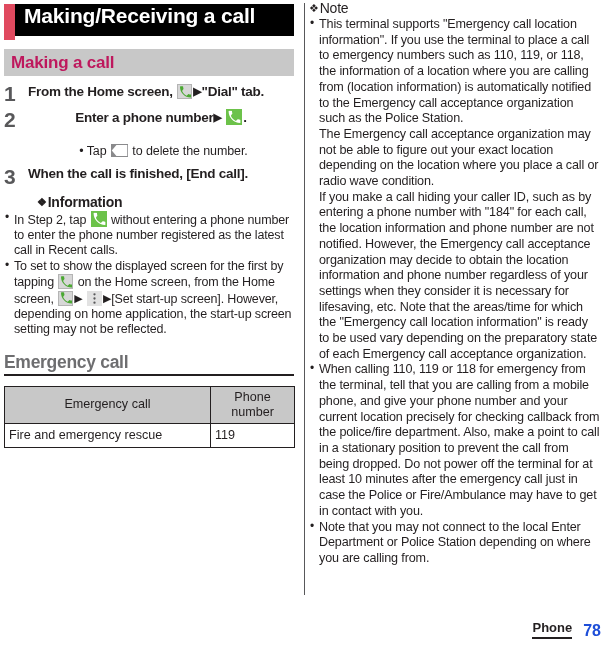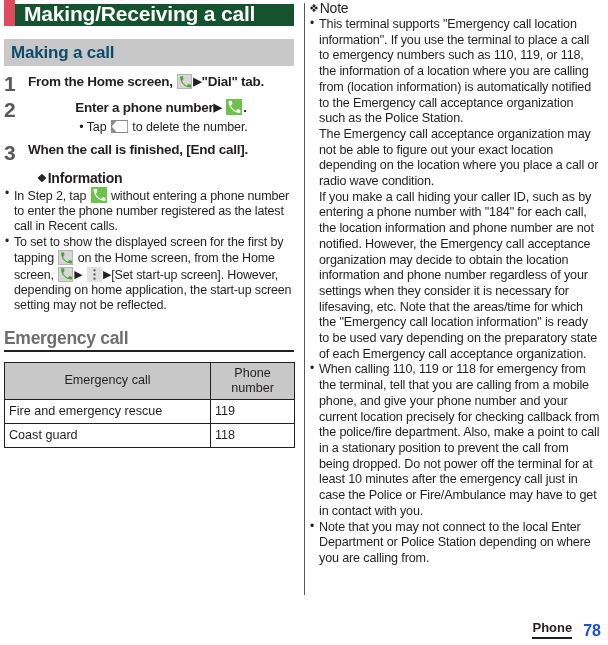--- a/index.html
+++ b/index.html
@@ -40,25 +40,25 @@
     left: 304px;
     top: 3px;
     width: 1px;
     height: 592px;
     background: #58585a;
   }
 
   
   .chapter-bar {
     position: relative;
-    height: 22px;
-    background: #14532d;
+    height: 32px;
+    background: #000000;
     margin: 4px 0 0 0;
     display: flex;
-    align-items: flex-end;
+    align-items: flex-start;
   }
   .chapter-accent {
     width: 11px;
     height: 36px;
     background: #e04a5f;
     flex: 0 0 auto;
   }
   .chapter-title {
     color: #ffffff;
     font-size: 21px;
@@ -73,21 +73,21 @@
     background: #c8c8c8;
     height: 27px;
     margin-top: 13px;
     display: flex;
     align-items: center;
     padding-left: 7px;
   }
   .section-band-title {
     font-size: 17px;
     font-weight: bold;
-    color: #0c4a6e;
+    color: #be185d;
     letter-spacing: -0.2px;
   }
 
   
   .step {
     display: flex;
     margin-top: 7px;
   }
   .step-num {
     flex: 0 0 24px;
@@ -101,21 +101,21 @@
     flex: 1 1 auto;
     font-size: 13.5px;
     font-weight: bold;
     line-height: 16.5px;
     letter-spacing: -0.25px;
   }
   .step-sub {
     font-size: 12.5px;
     font-weight: normal;
     line-height: 16px;
-    margin-top: 2px;
+    margin-top: 16px;
     padding-left: 5px;
     letter-spacing: -0.1px;
   }
 
   
   .info-head {
     font-size: 14px;
     font-weight: bold;
     margin-top: 9px;
     letter-spacing: -0.2px;
@@ -388,24 +388,20 @@
         <tr>
           <th>Emergency call</th>
           <th>Phone number</th>
         </tr>
       </thead>
       <tbody>
         <tr>
           <td class="name">Fire and emergency rescue</td>
           <td class="num">119</td>
         </tr>
-        <tr>
-          <td class="name">Coast guard</td>
-          <td class="num">118</td>
-        </tr>
       </tbody>
     </table>
   </div>
 
   <div class="col-right">
     <div class="note-head">
       <span class="diamond">❖</span><span>Note</span>
     </div>
 
     <ul class="bullets">

